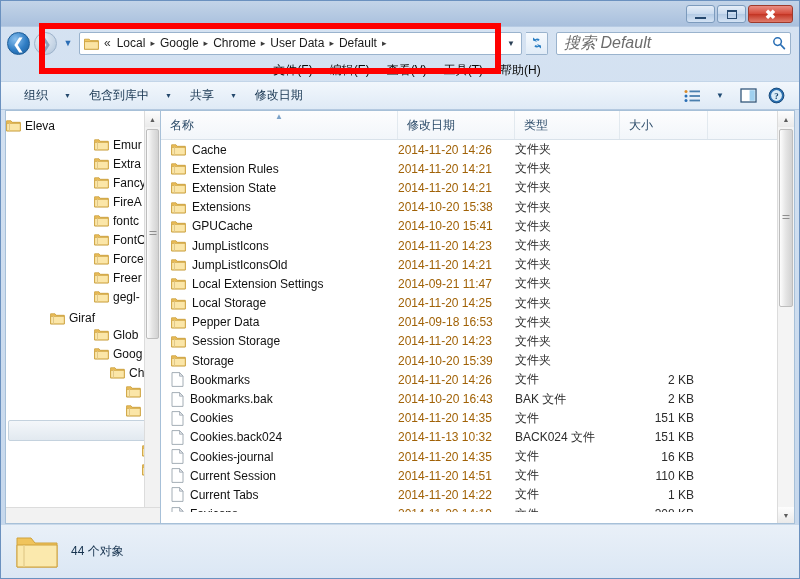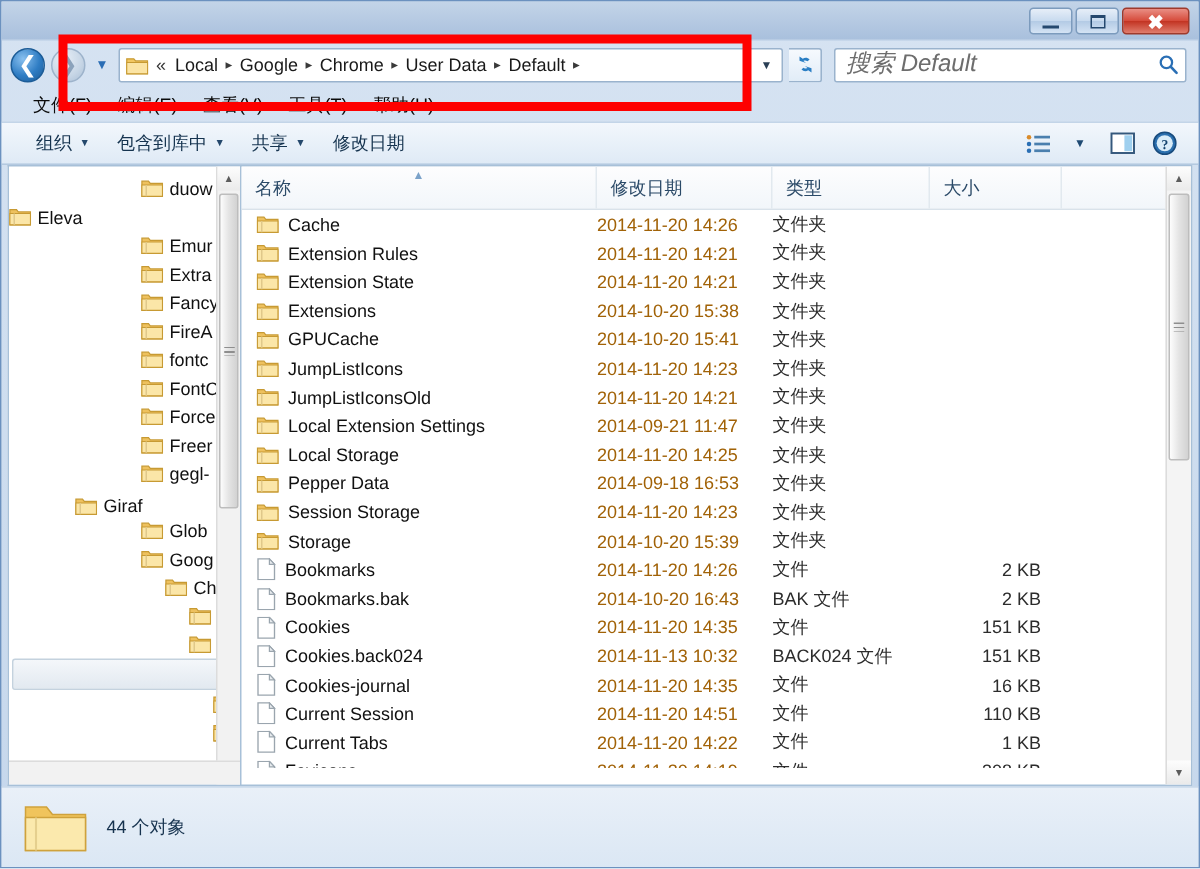--- a/index.html
+++ b/index.html
@@ -163,20 +163,21 @@
   }
   #search-input::placeholder { color: #6d6d6d; font-style: italic; }
 
   
   #menu-bar {
     height: 22px;
     display: flex;
     align-items: center;
     padding-left: 14px;
     gap: 3px;
+    justify-content: center;
   }
   .menu-item {
     font-size: 12px;
     color: #0b0b0b;
     padding: 2px 7px;
     cursor: pointer;
     white-space: nowrap;
   }
 
   
@@ -189,21 +190,21 @@
     align-items: center;
     padding: 0 6px 0 14px;
   }
   .cmd-item {
     font-size: 12px;
     color: #15334f;
     padding: 3px 9px;
     cursor: pointer;
     display: flex;
     align-items: center;
-    gap: 5px;
+    gap: 16px;
     white-space: nowrap;
   }
   .caret { font-size: 7px; color: #24486c; }
   #command-right { margin-left: auto; display: flex; align-items: center; gap: 2px; padding-right: 4px; }
   .cmd-icon-btn {
     width: 26px; height: 22px;
     display: flex; align-items: center; justify-content: center;
     cursor: pointer;
   }
 
@@ -505,30 +506,20 @@
           <text x="8.5" y="12.2" font-family="Liberation Serif, serif" font-size="9" font-weight="bold" fill="#16456f" text-anchor="middle">?</text>
         </svg>
       </div>
     </div>
   </div>
 
   <div id="content-area">
 
     <div id="nav-pane">
       <div id="nav-tree">
-          <div class="tree-row" style="padding-left: 88px;">
-            <span>
-              <svg width="15" height="13" viewBox="0 0 15 13">
-                <path d="M0.6 1.8 L5.0 1.8 L6.2 3.3 L14.3 3.3 L14.3 11.9 L0.6 11.9 Z" fill="#eec15e" stroke="#c79a33" stroke-width="0.8"></path>
-                <path d="M0.6 4.3 L14.3 4.3 L14.3 11.9 L0.6 11.9 Z" fill="#fbe6a8" stroke="#c79a33" stroke-width="0.7"></path>
-                <path d="M3.5 4.3 L3.5 11.9" stroke="#e0c88a" stroke-width="1"></path>
-              </svg>
-            </span>
-            <span class="tree-label">duow</span>
-          </div>
           <div class="tree-row" style="">
             <span>
               <svg width="15" height="13" viewBox="0 0 15 13">
                 <path d="M0.6 1.8 L5.0 1.8 L6.2 3.3 L14.3 3.3 L14.3 11.9 L0.6 11.9 Z" fill="#eec15e" stroke="#c79a33" stroke-width="0.8"></path>
                 <path d="M0.6 4.3 L14.3 4.3 L14.3 11.9 L0.6 11.9 Z" fill="#fbe6a8" stroke="#c79a33" stroke-width="0.7"></path>
                 <path d="M3.5 4.3 L3.5 11.9" stroke="#e0c88a" stroke-width="1"></path>
               </svg>
             </span>
             <span class="tree-label">Eleva</span>
           </div>

